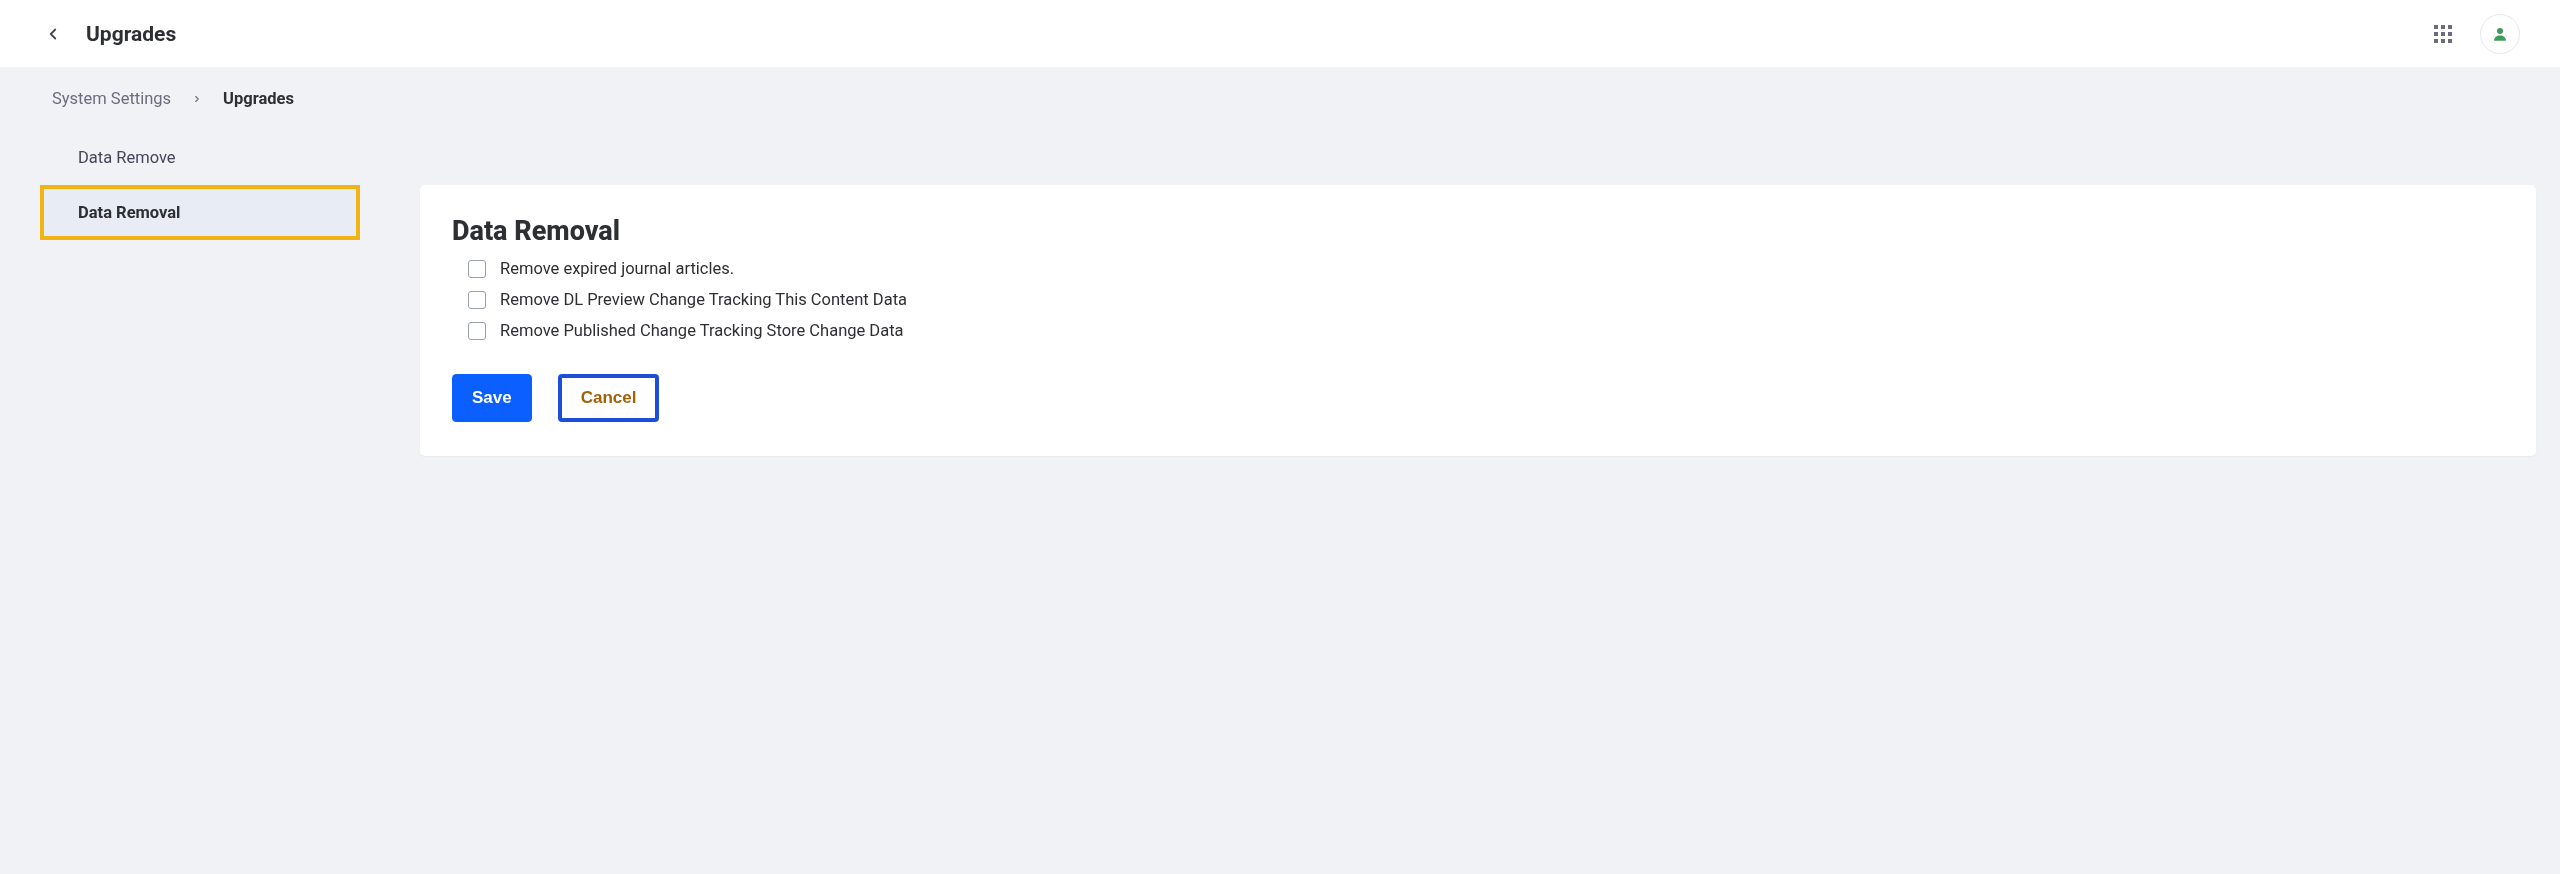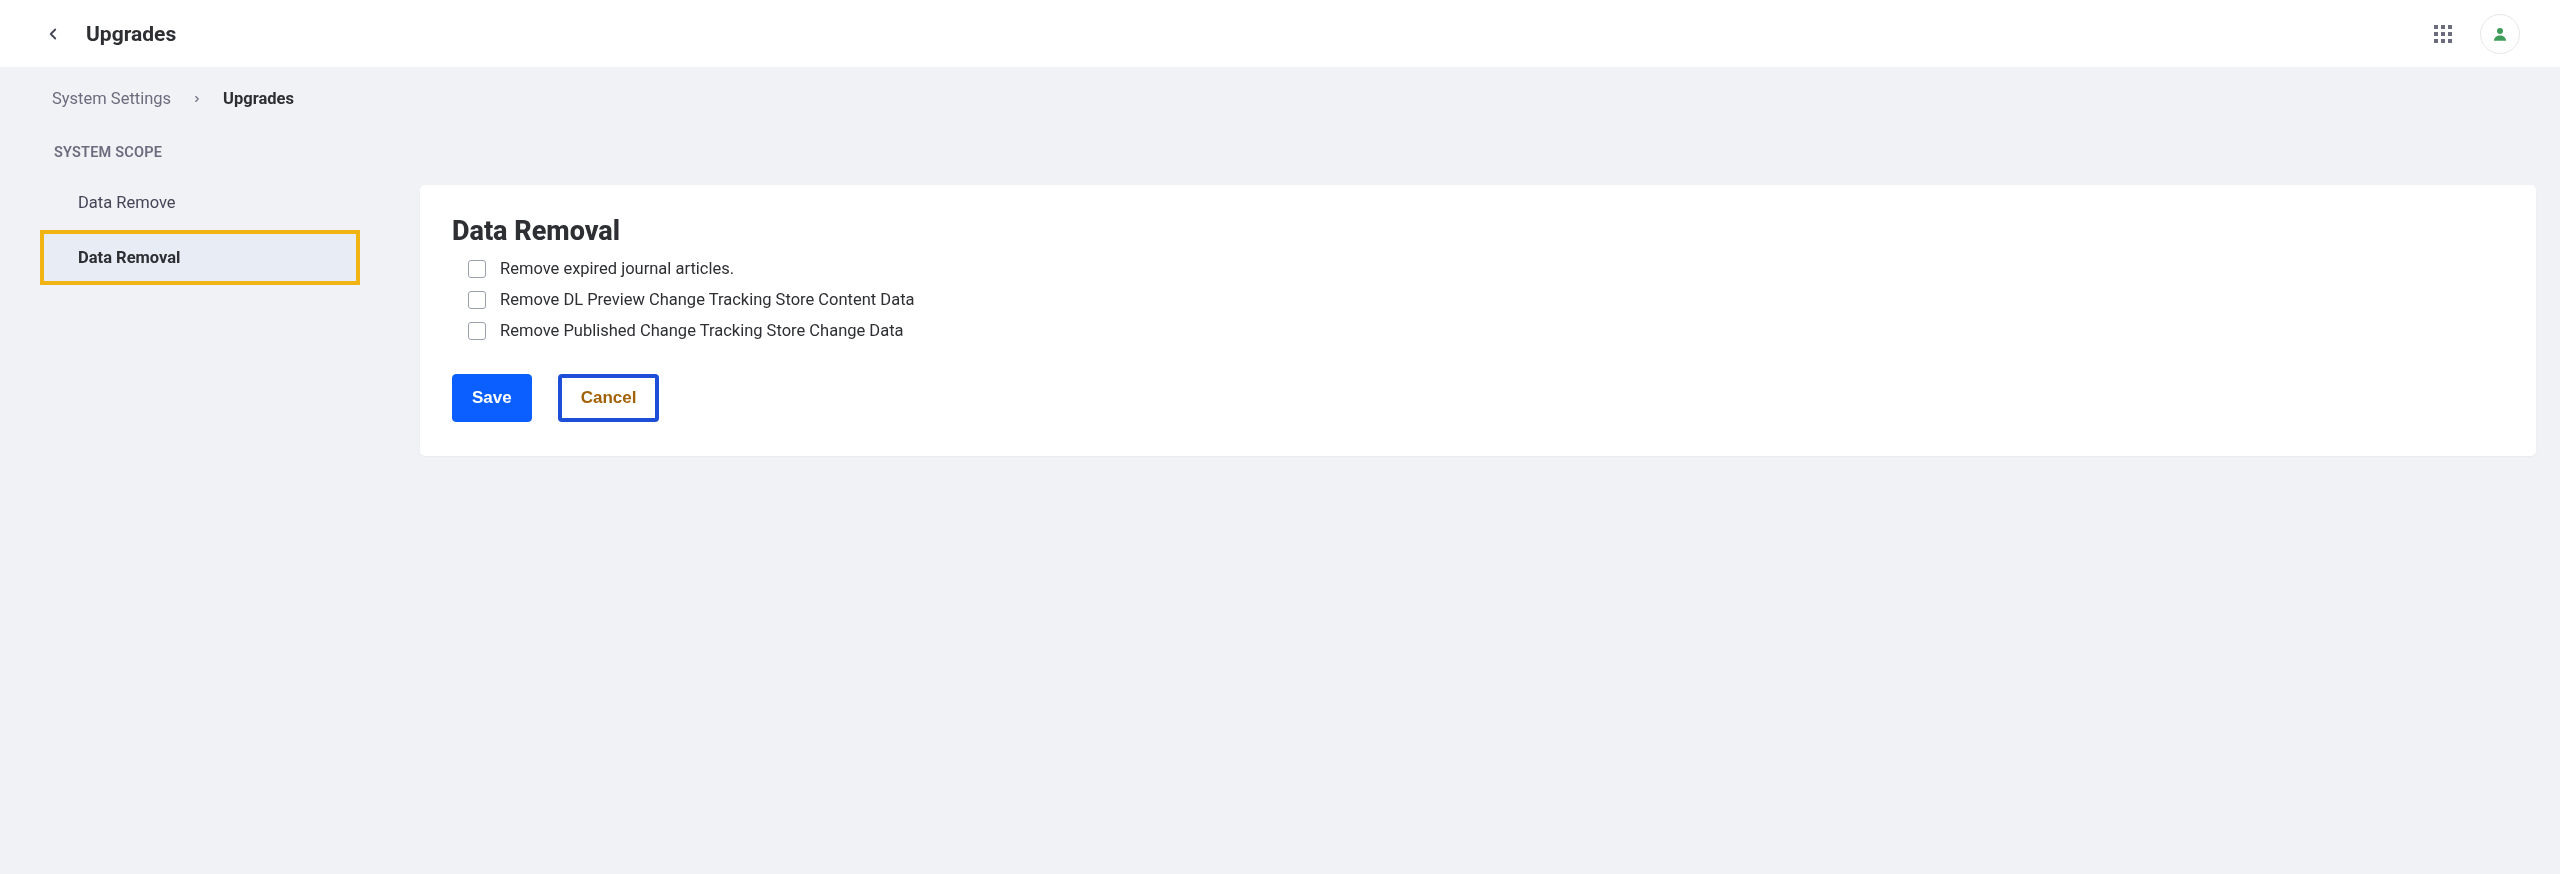--- a/index.html
+++ b/index.html
@@ -176,37 +176,36 @@
     <span class="crumb-link">System Settings</span>
     <span class="crumb-sep">
       <svg width="10" height="10" viewBox="0 0 24 24" fill="none" stroke="#6b6c7e" stroke-width="2.6" stroke-linecap="round" stroke-linejoin="round">
           <polyline points="9 18 15 12 9 6"></polyline>
         </svg>
     </span>
     <span class="crumb-current">Upgrades</span>
   </div>
 
   <div class="sidebar">
-    <div class="sidebar-heading">SYSTEM SCOPE</div>
     <div class="sidebar-item">Data Remove</div>
     <div class="sidebar-item selected">Data Removal</div>
   </div>
 
   <div class="panel">
     <div class="panel-title">Data Removal</div>
 
 
     <div class="checkbox-row">
       <input type="checkbox" class="chk" style="">
       <span class="chk-label">Remove expired journal articles.</span>
     </div>
 
     <div class="checkbox-row">
       <input type="checkbox" class="chk" style="">
-      <span class="chk-label">Remove DL Preview Change Tracking Store Content Data</span>
+      <span class="chk-label">Remove DL Preview Change Tracking This Content Data</span>
     </div>
 
     <div class="checkbox-row">
       <input type="checkbox" class="chk" style="">
       <span class="chk-label">Remove Published Change Tracking Store Change Data</span>
     </div>
 
     <div class="actions">
       <button class="btn btn-primary">Save</button>
       <button class="btn btn-secondary">Cancel</button>

